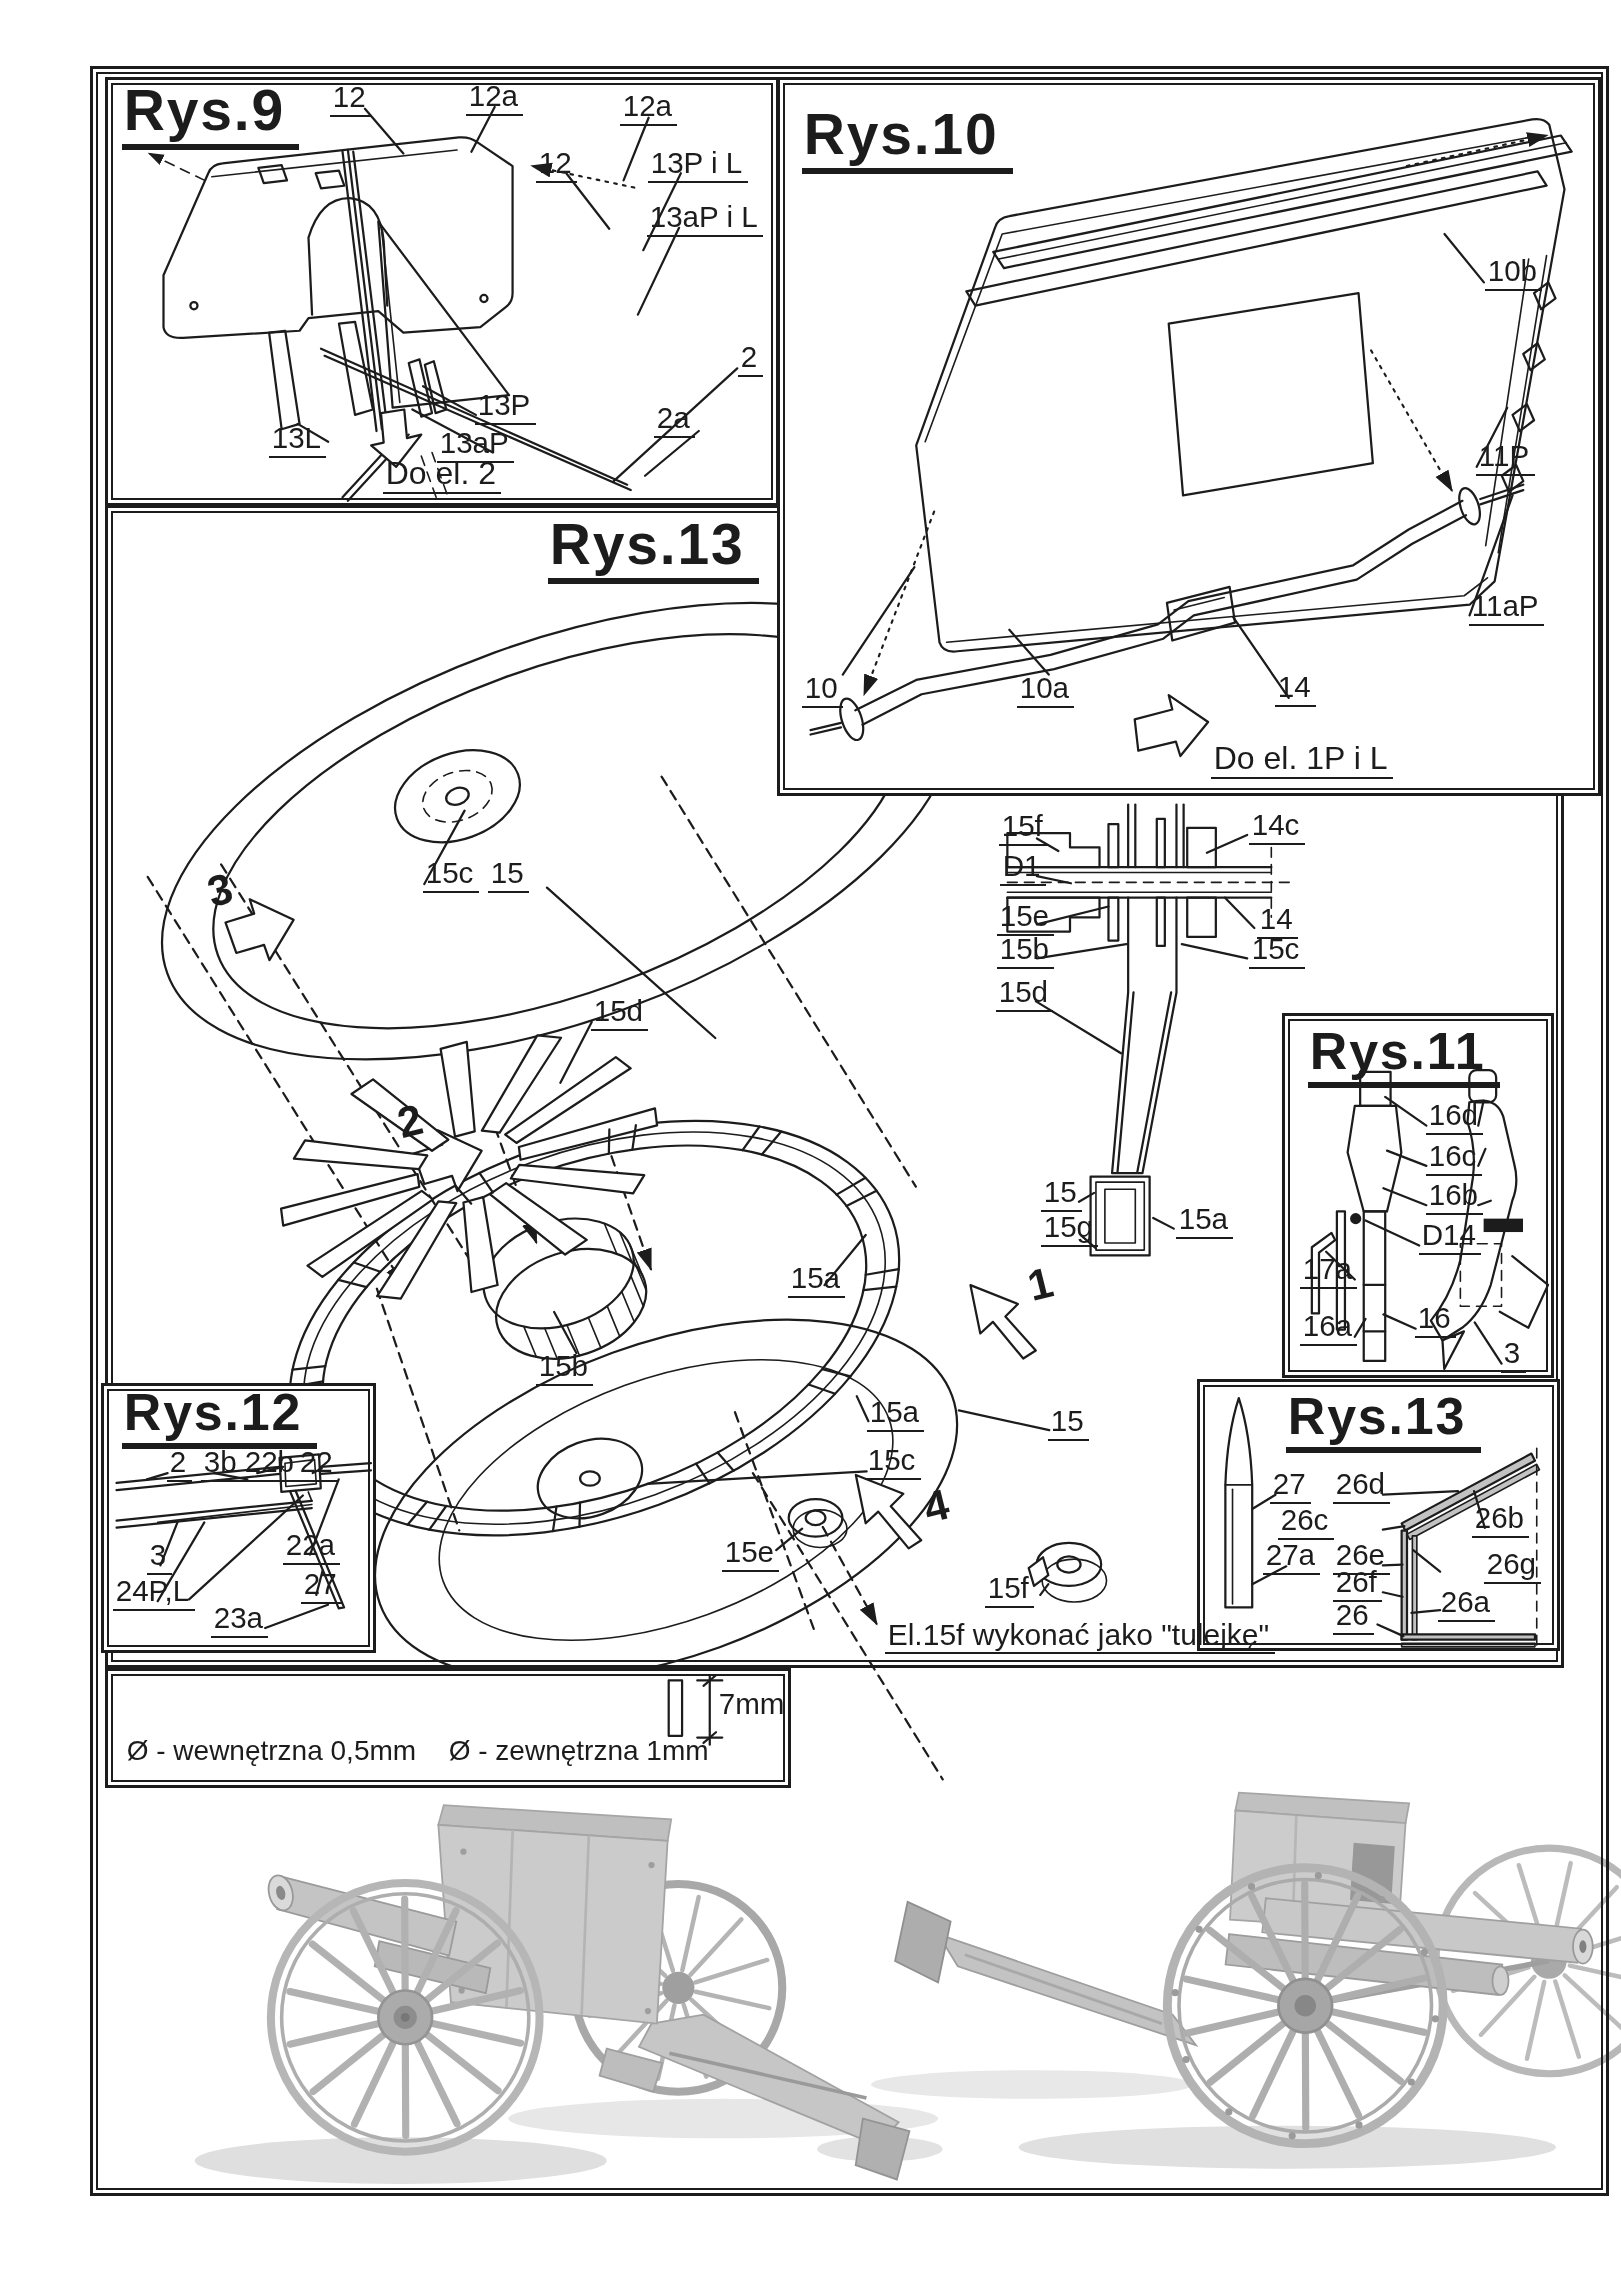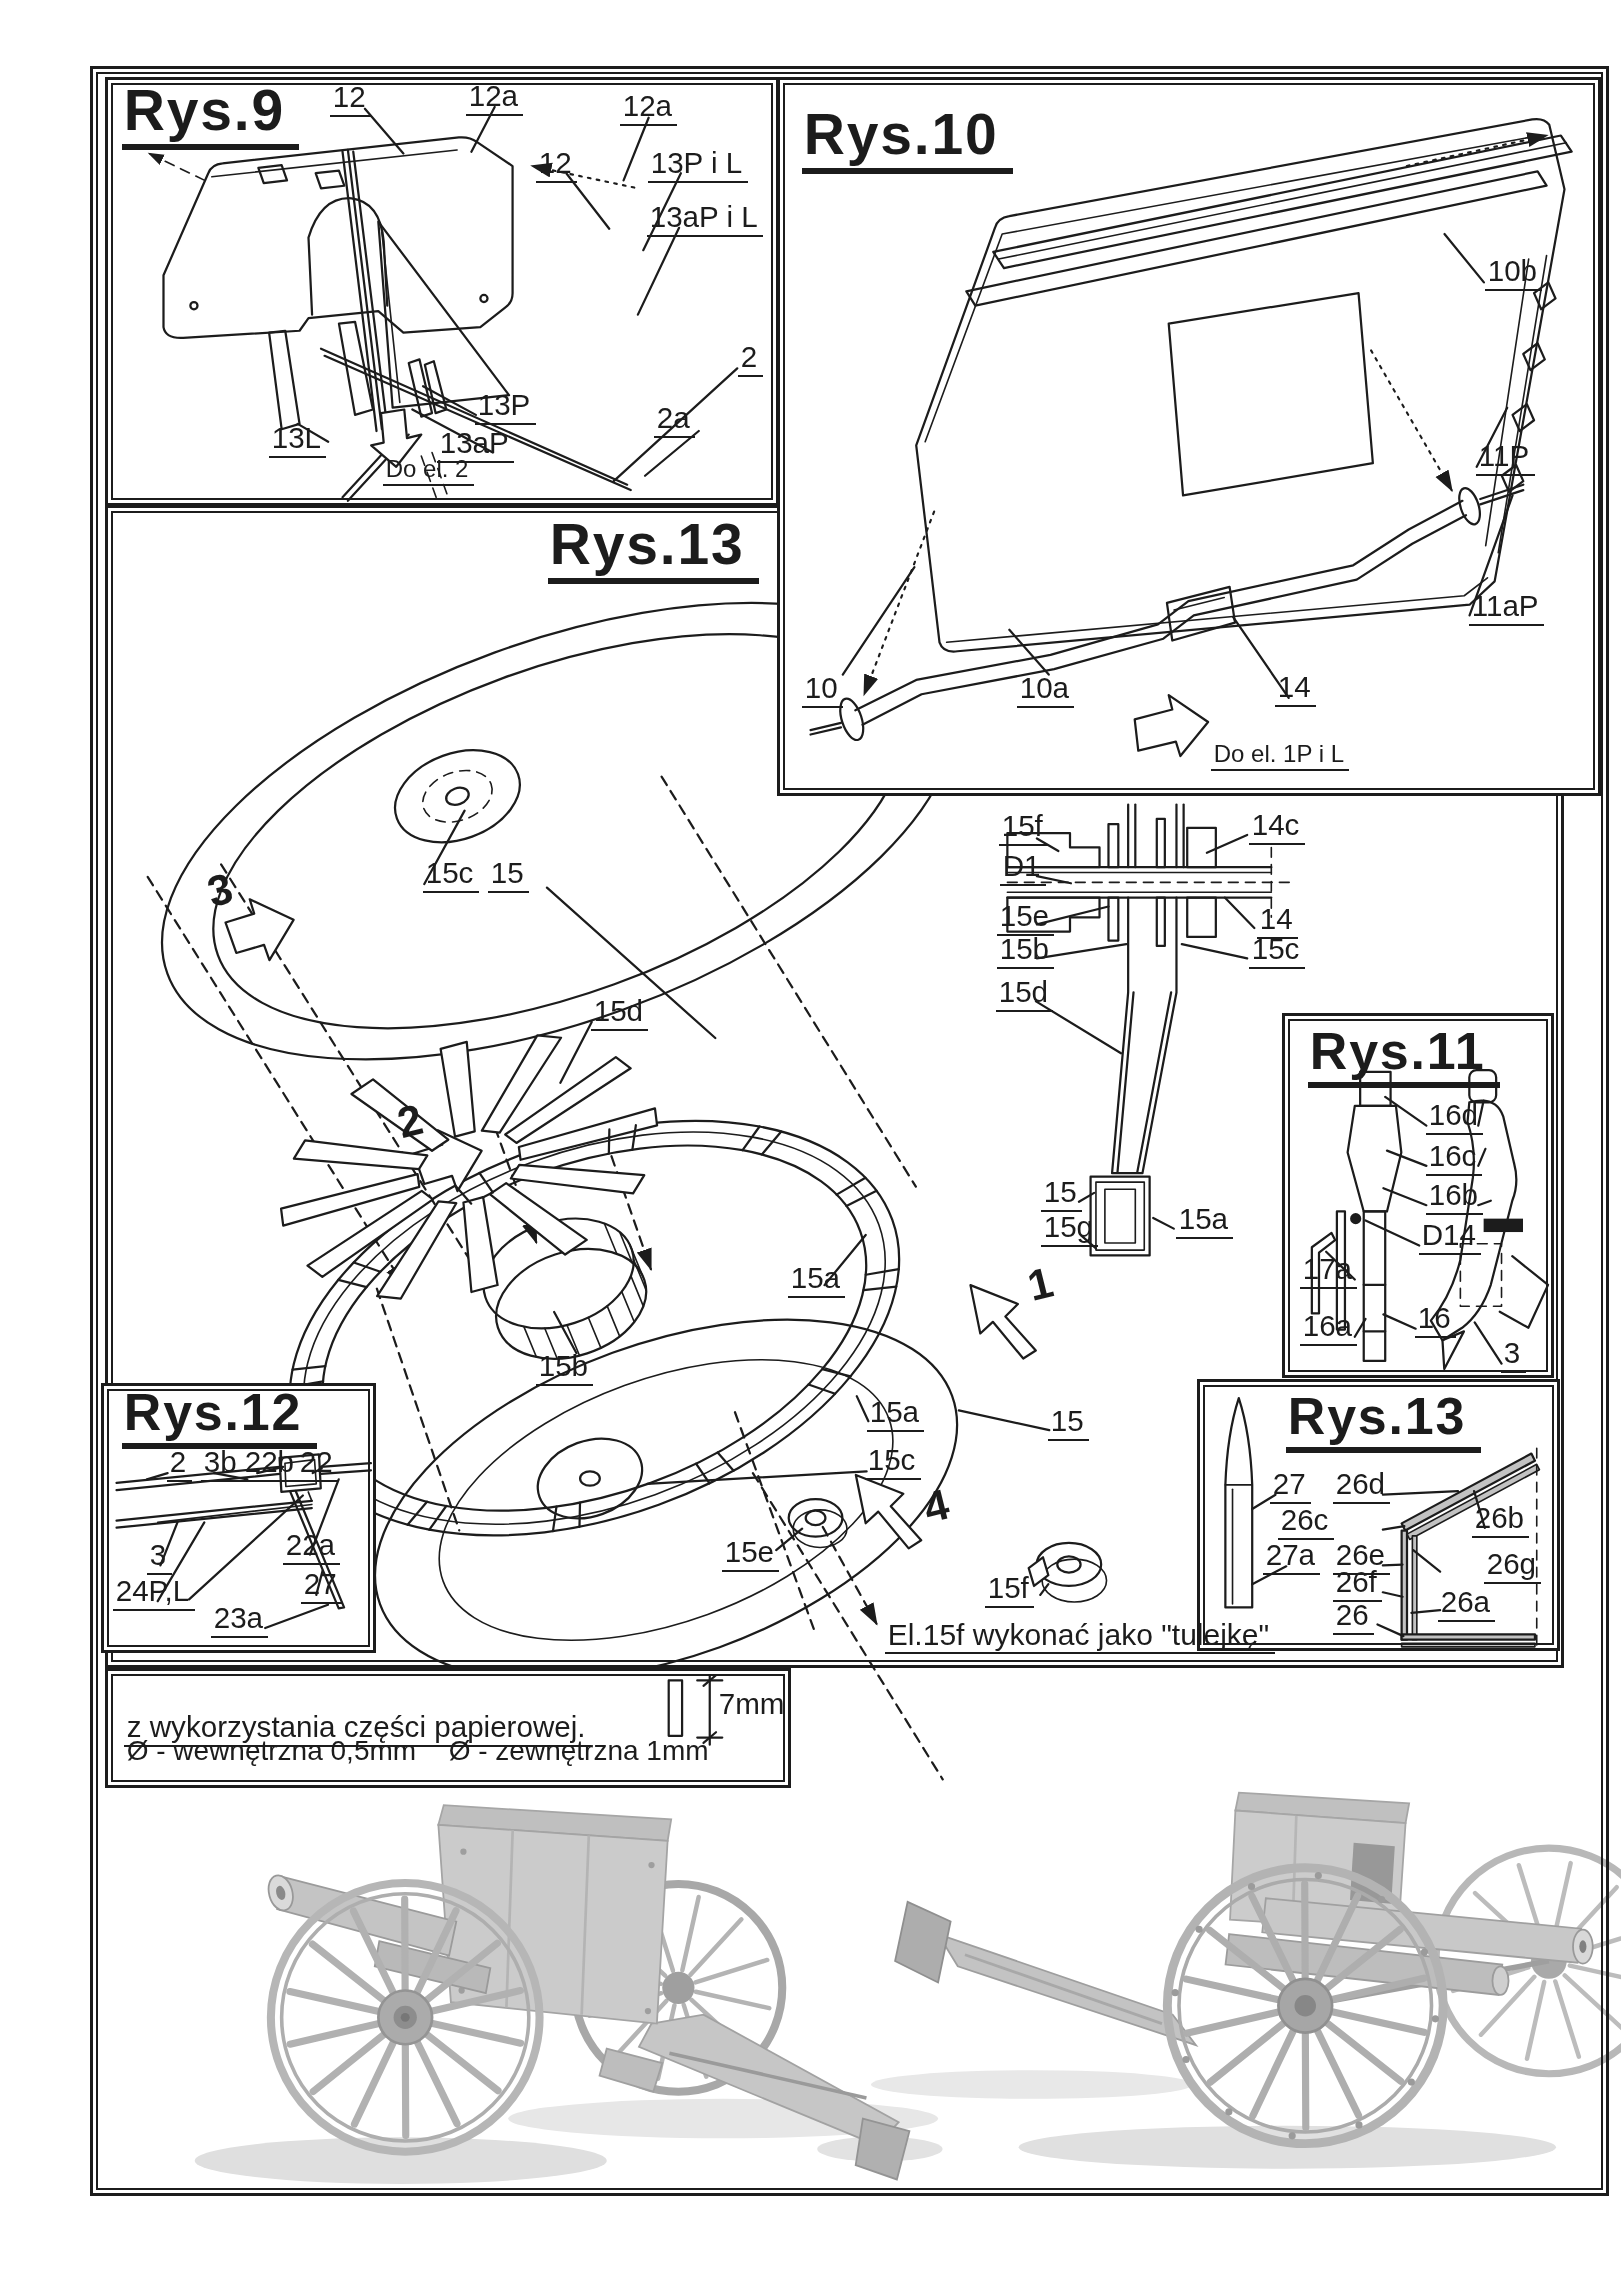--- a/index.html
+++ b/index.html
@@ -7,21 +7,21 @@
   body{width:1621px;height:2293px;background:#fff;position:relative;overflow:hidden;
        font-family:"Liberation Sans","DejaVu Sans",sans-serif;color:var(--ink);}
   .page{position:absolute;inset:0;background:#fff;}
   .dbl{position:absolute;border:3.6px solid var(--ink);background:#fff;box-sizing:border-box;}
   .dbl::after{content:"";position:absolute;inset:2.7px;border:2.7px solid var(--ink);pointer-events:none;}
   .frame{background:transparent;}
   svg.abs{position:absolute;overflow:visible;}
   .panel>svg{position:absolute;left:0;top:0;overflow:visible;}
   .lbl{position:absolute;font-size:29.6px;line-height:1.04;border-bottom:2.7px solid var(--ink);
        padding:0 5.4px 1.8px 2.7px;white-space:nowrap;z-index:9;}
-  .act{font-size:24px;}
+  .act{font-size:32px;}
   .sentence{font-size:30px;}
   .nb{font-size:29.6px;}
   .nb2{font-size:28px;border-bottom:none;font-weight:bold;}
   .fig-title{position:absolute;font-size:57px;font-weight:700;letter-spacing:1.8px;line-height:1;
        border-bottom:6.3px solid var(--ink);padding:0 14.3px 5.4px 1.8px;z-index:9;}
   .small-title{font-size:52px;}
   .ink{stroke:var(--ink);fill:none;stroke-width:2.5;stroke-linejoin:round;stroke-linecap:round;}
   .thin{stroke-width:1.8;}
   .dash{stroke-dasharray:11 8;}
   .dot{stroke-dasharray:3 7;stroke-width:2.4;}
@@ -512,20 +512,19 @@
     <span class="lbl" style="left:1333px;top:1469px">26d</span>
     <span class="lbl" style="left:1278px;top:1505px">26c</span>
     <span class="lbl" style="left:1472px;top:1503px">26b</span>
     <span class="lbl" style="left:1263px;top:1540px">27a</span>
     <span class="lbl" style="left:1333px;top:1540px">26e</span>
     <span class="lbl" style="left:1484px;top:1549px">26g</span>
     <span class="lbl" style="left:1333px;top:1567px">26f</span>
     <span class="lbl" style="left:1438px;top:1587px">26a</span>
     <span class="lbl" style="left:1333px;top:1600px">26</span>
 
-    <span class="lbl nb" style="left:124px;top:1712px">z wykorzystania części papierowej.</span>
     <span class="lbl nb2" style="left:716px;top:1689px;font-weight:400;font-size:29.6px">7mm</span>
     <span class="lbl nb2" style="left:124px;top:1736px;font-weight:400">Ø - wewnętrzna 0,5mm</span>
     <span class="lbl nb2" style="left:446px;top:1736px;font-weight:400">Ø - zewnętrzna 1mm</span>
   </div>
 
 </div>
 
 
 </body></html>

